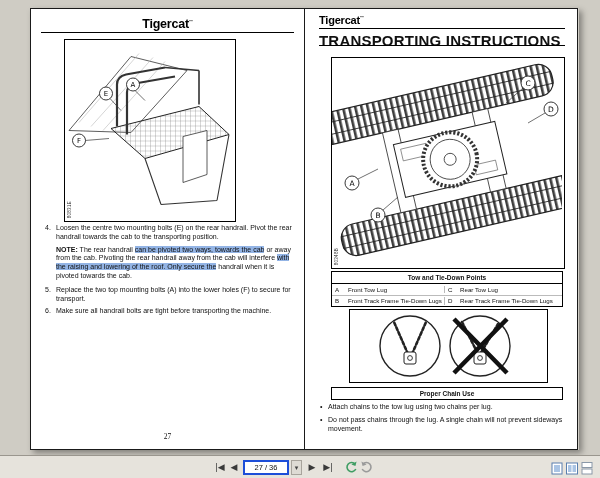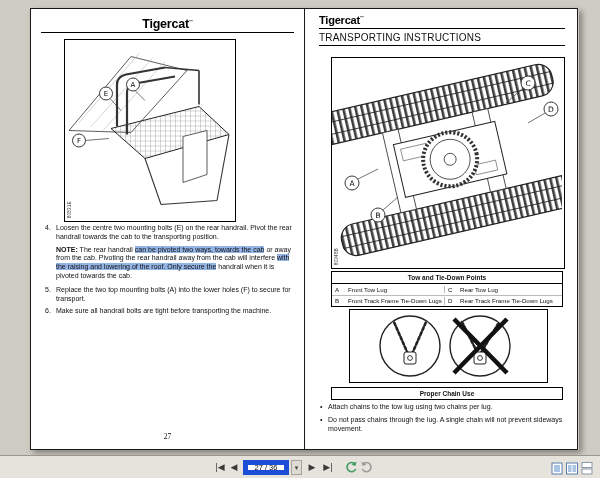--- a/index.html
+++ b/index.html
@@ -21,38 +21,38 @@
   .item .num{position:absolute;left:0;top:0;}
   .note{margin:3px 0 5px 11px;}
   .note b{font-weight:bold;}
   .hl{background:rgba(58,118,207,0.55);}
   .fig-frame{position:absolute;border:1px solid #000;background:#fff;}
   .fig-code{position:absolute;left:2px;bottom:3px;font-size:4.5px;color:#333;
             writing-mode:vertical-rl;transform:rotate(180deg);letter-spacing:0.3px;}
   .page-num{position:absolute;bottom:8px;left:0;right:0;text-align:center;font-size:7.5px;color:#111;font-family:Liberation Serif, serif;}
 
   
-  .rp-title{position:absolute;left:14px;top:23px;font-weight:normal;font-size:10px;letter-spacing:0.2px;}
+  .rp-title{position:absolute;left:14px;top:23px;font-weight:bold;font-size:15px;letter-spacing:0.2px;}
   .tbl{position:absolute;left:26px;top:262px;width:232px;border:1px solid #000;box-sizing:border-box;background:#fff;}
   .tbl-title{font-weight:bold;font-size:6.5px;text-align:center;padding:2px 0;border-bottom:1px solid #000;}
   .tbl-row{display:grid;grid-template-columns:13px 1fr 13px 1fr;font-size:6.2px;line-height:7.5px;padding:1.5px 3px;}
   .tbl-row + .tbl-row{border-top:1px solid #bbb;}
   .tbl-row .cdiv{border-left:1px solid #bbb;padding-left:3px;margin-left:-3px;}
   .bar{position:absolute;border:1px solid #000;background:#fff;font-weight:bold;font-size:6.5px;
        text-align:center;padding:2px 0;box-sizing:border-box;}
   .bullets{position:absolute;left:14px;top:394px;width:246px;}
   .bullet{position:relative;padding-left:9px;margin-bottom:4px;font-size:7px;line-height:8.8px;}
   .bullet::before{content:"•";position:absolute;left:1px;top:0;}
 
   
   .toolbar{position:absolute;left:0;top:455px;width:600px;height:23px;background:#e6e3dc;
            border-top:1px solid #9a968e;}
   .tb-btn{position:absolute;top:4px;height:15px;line-height:15px;font-size:9px;color:#3a3a3a;
           text-align:center;cursor:default;}
-  .page-input{position:absolute;left:243px;top:4px;width:46px;height:15px;border:5px solid #1d4ed8;
+  .page-input{position:absolute;left:243px;top:4px;width:46px;height:15px;border:2px solid #1d4ed8;
               box-sizing:border-box;font-size:7.5px;text-align:center;background:#fff;color:#111;
               font-family:"Liberation Sans","DejaVu Sans",sans-serif;padding:0;}
   .tb-caret{position:absolute;left:291px;top:4px;width:11px;height:15px;line-height:14px;font-size:7px;
             color:#444;text-align:center;border:1px solid #a8a49c;background:#dedbd4;box-sizing:border-box;}
   .tb-icon{position:absolute;top:4px;width:15px;height:15px;}
   svg text{font-family:"DejaVu Sans",sans-serif;}
 </style>
 </head>
 <body>
 

